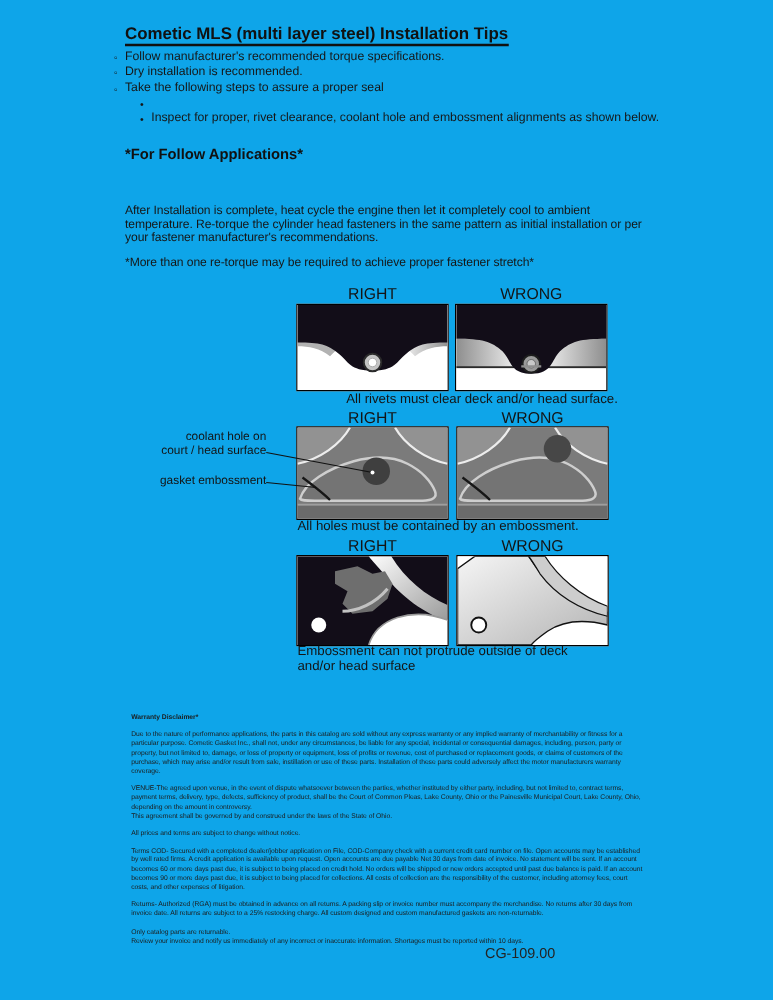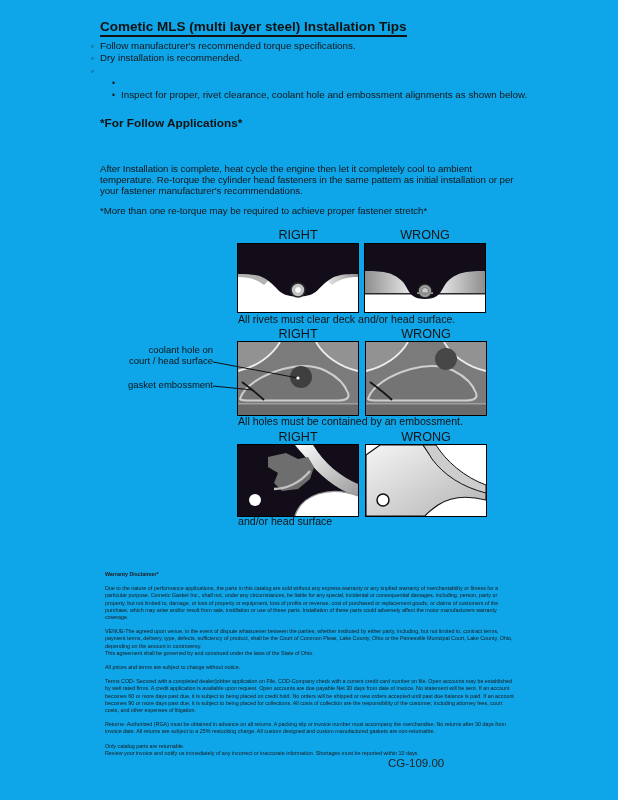--- a/index.html
+++ b/index.html
@@ -47,20 +47,21 @@
     <div class="b-row">
       <span class="b-marker">◦</span>
       <span>Follow manufacturer's recommended torque specifications.</span>
     </div>
     <div class="b-row">
       <span class="b-marker">◦</span>
       <span>Dry installation is recommended.</span>
     </div>
     <div class="b-row">
       <span class="b-marker">◦</span>
+      <span>Take the following steps to assure a proper seal</span>
     </div>
     <div class="b-row sub">
       <span class="b-marker">•</span>
     </div>
     <div class="b-row sub">
       <span class="b-marker">•</span>
       <span>Inspect for proper, rivet clearance, coolant hole and embossment alignments as shown below.</span>
     </div>
   </div>
 
@@ -101,21 +102,21 @@
       <rect width="120" height="68" fill="#ffffff"></rect>
       <rect x="0" y="27" width="120" height="23" fill="url(#g1w)"></rect>
       <rect x="0" y="49" width="120" height="1.5" fill="#2a2a2a"></rect>
       <path d="M0,0 H120 V27 C99,27 92,29 83,37 C76,44 77,55 60,55 C43,55 44,44 37,37 C28,29 21,27 0,27 Z" fill="#120d18"></path>
       <circle cx="60" cy="47" r="7" fill="#9a9a9a" stroke="#1d1d1d" stroke-width="1.6"></circle>
       <circle cx="60" cy="47" r="3.4" fill="#c9c9c9" stroke="#555555" stroke-width="0.6"></circle>
       <rect x="52" y="48.2" width="16" height="1.8" fill="#8f8f8f"></rect>
     </svg>
   </div>
 
-  <div class="caption" style="top:313px;">All rivets must clear deck and/or head surface.</div>
+  <div class="caption" style="top:313px;margin-left:39px;">All rivets must clear deck and/or head surface.</div>
 
   <div class="dlabel" style="left:237px; top:327px;">RIGHT</div>
   <div class="dlabel" style="left:365px; top:327px;">WRONG</div>
 
   <div class="callout co1">
     <div>coolant hole on</div>
     <div>court / head surface</div>
   </div>
   <div class="callout co2">gasket embossment</div>
 
@@ -187,20 +188,21 @@
         </linearGradient>
       </defs>
       <rect width="120" height="71" fill="#ffffff"></rect>
       <path d="M0,10 L14,0 H57 C62,8 70,18 80,26 C92,35 106,42 120,45 V55 C100,50 84,52 72,60 C65,65 61,68 59,71 H0 Z" fill="url(#g3w)" stroke="#111111" stroke-width="1.2"></path>
       <path d="M57,0 L70,0 C80,16 98,32 120,40 V48 C96,42 78,30 66,14 C63,9 60,4 57,0 Z" fill="#cdcdcd" stroke="#111111" stroke-width="1"></path>
       <circle cx="17" cy="55" r="6" fill="#ffffff" stroke="#111111" stroke-width="1.5"></circle>
     </svg>
   </div>
 
   <div class="caption" style="top:515px;">
+    <div class="cl">Embossment can not protrude outside of deck</div>
     <div class="cl">and/or head surface</div>
   </div>
 
   <div class="warranty">
     <div class="w-h">Warranty Disclaimer*</div>
     <p>Due to the nature of performance applications, the parts in this catalog are sold without any express warranty or any implied warranty of merchantability or fitness for a particular purpose.  Cometic Gasket Inc., shall not, under any circumstances, be liable for any special, incidental or consequential damages, including, person, party or property, but not limited to, damage, or loss of property or equipment, loss of profits or revenue, cost of purchased or replacement goods, or claims of customers of the purchase, which may arise and/or result from sale, instillation or use of these parts.  Installation of these parts could adversely affect the motor manufacturers warranty coverage.</p>
     <p class="preline">VENUE-The agreed upon venue, in the event of dispute whatsoever between the parties, whether instituted by either party, including, but not limited to, contract terms, payment terms, delivery, type, defects, sufficiency of product, shall be the Court of Common Pleas, Lake County, Ohio or the Painesville Municipal Court, Lake County, Ohio, depending on the amount in controversy.
 This agreement shall be governed by and construed under the laws of the State of Ohio.</p>
     <p>All prices and terms are subject to change without notice.</p>
     <p>Terms COD- Secured with a completed dealer/jobber application on File, COD-Company check with a current credit card number on file.  Open accounts may be established by well rated firms.  A credit application is available upon request.  Open accounts are due payable Net 30 days from date of invoice.  No statement will be sent.  If an account becomes 60 or more days past due, it is subject to being placed on credit hold.  No orders will be shipped or new orders accepted until past due balance is paid.  If an account becomes 90 or more days past due, it is subject to being placed for collections.  All costs of collection are the responsibility of the customer, including attorney fees, court costs, and other expenses of litigation.</p>

